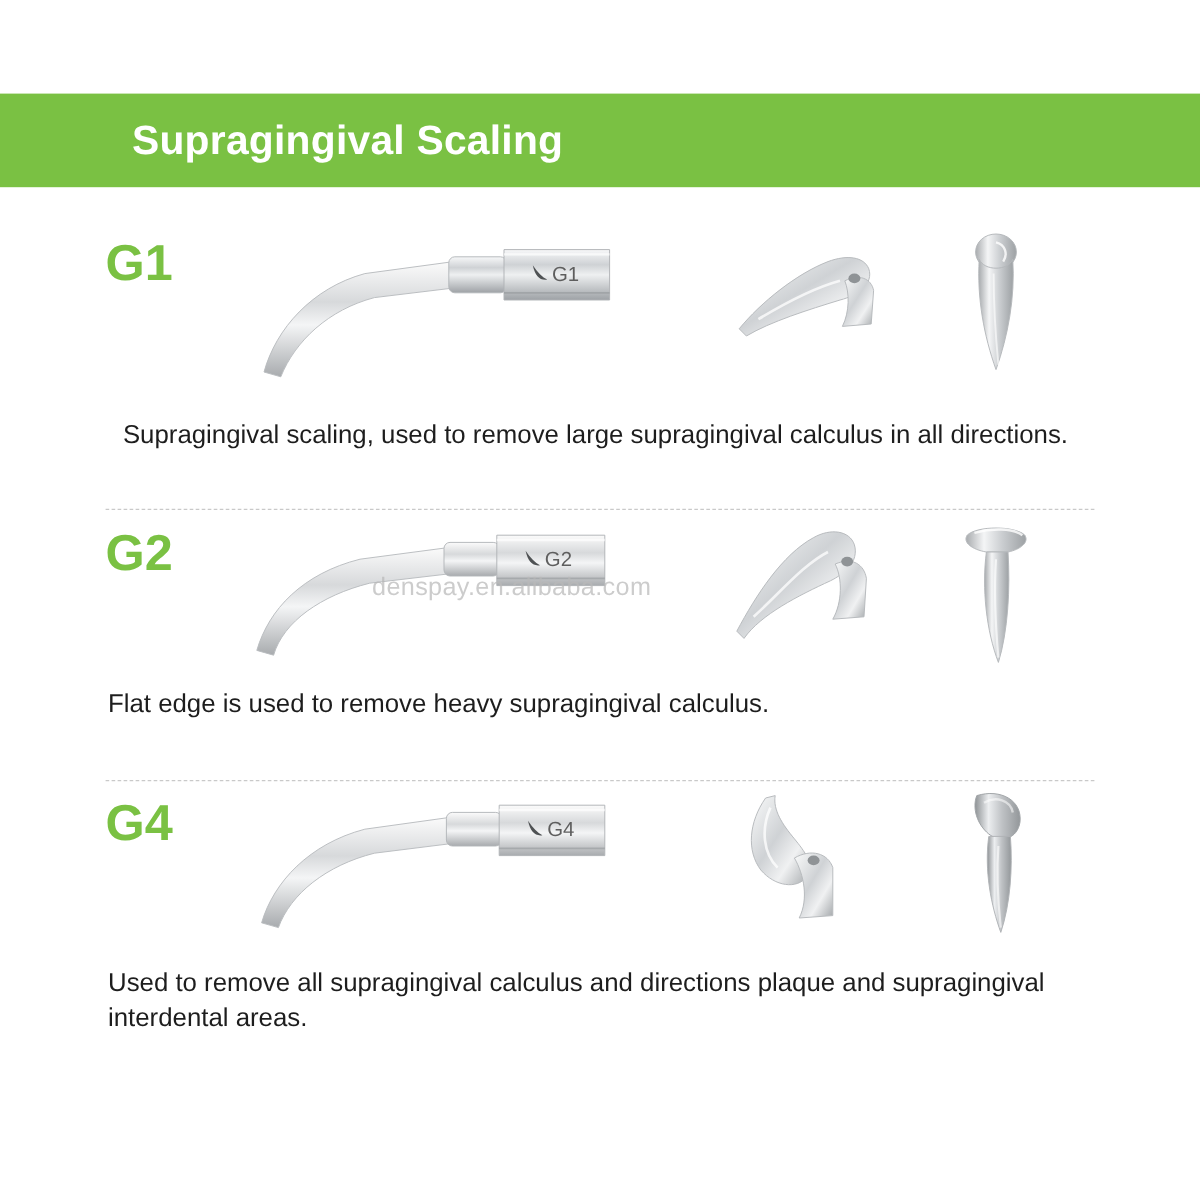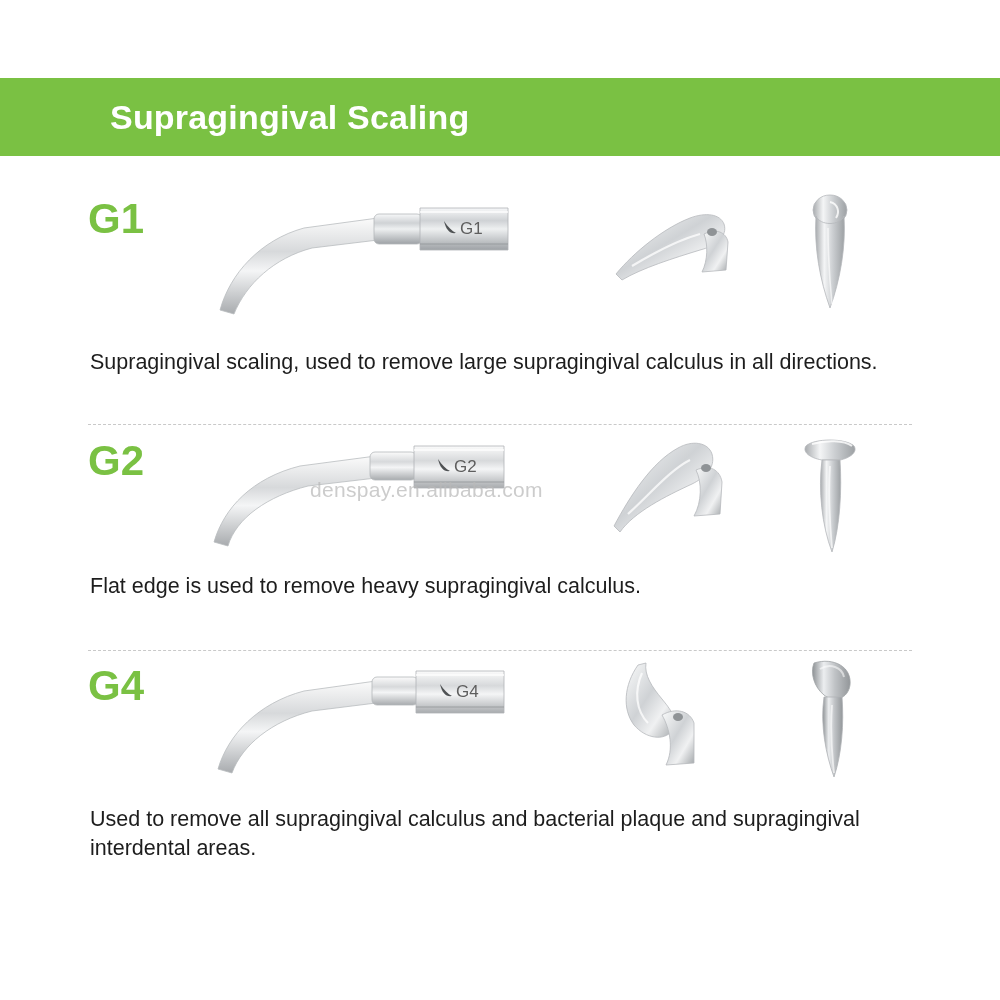--- a/index.html
+++ b/index.html
@@ -65,21 +65,21 @@
     height: 150px;
     margin-left: 0;
   }
 
   .desc {
     font-size: 21.5px;
     line-height: 1.35;
     color: #1d1d1d;
     width: 800px;
   }
-  .desc-g1 { position: absolute; left: 2px; top: 160px; }
+  .desc-g1 { position: absolute; left: 2px; top: 160px; text-align: right; }
   .desc-g2 { position: absolute; left: 2px; top: 142px; }
   .desc-g4 { position: absolute; left: 2px; top: 150px; }
 
   
   .divider {
     position: absolute;
     left: 88px;
     width: 824px;
     border-top: 1px dashed #c9c9c9;
     height: 0;
@@ -335,18 +335,18 @@
             <path d="M26,8 C46,2 64,12 62,30 C60,44 46,48 36,40 C26,32 22,18 26,8 Z" fill="url(#frG4)" stroke="#9fa3a6" stroke-width="0.8"></path>
             <path d="M36,42 C32,70 38,100 46,122 C54,98 56,68 54,42 Z" fill="url(#frG4)" stroke="#b0b3b6" stroke-width="0.8"></path>
             <path d="M44,50 C42,76 44,100 46,118" stroke="#ffffff" stroke-width="1.8" fill="none" opacity=".6"></path>
             <path d="M32,14 C42,8 54,12 56,22" stroke="#ffffff" stroke-width="2" fill="none" opacity=".55"></path>
           </svg>
         </div>
 
       </div>
     </div>
 
-    <div class="desc desc-g4">Used to remove all supragingival calculus and bacterial plaque and supragingival interdental areas.</div>
+    <div class="desc desc-g4">Used to remove all supragingival calculus and directions plaque and supragingival interdental areas.</div>
   </div>
 
   <div class="watermark">denspay.en.alibaba.com</div>
 
 </div>
 
 </body></html>

